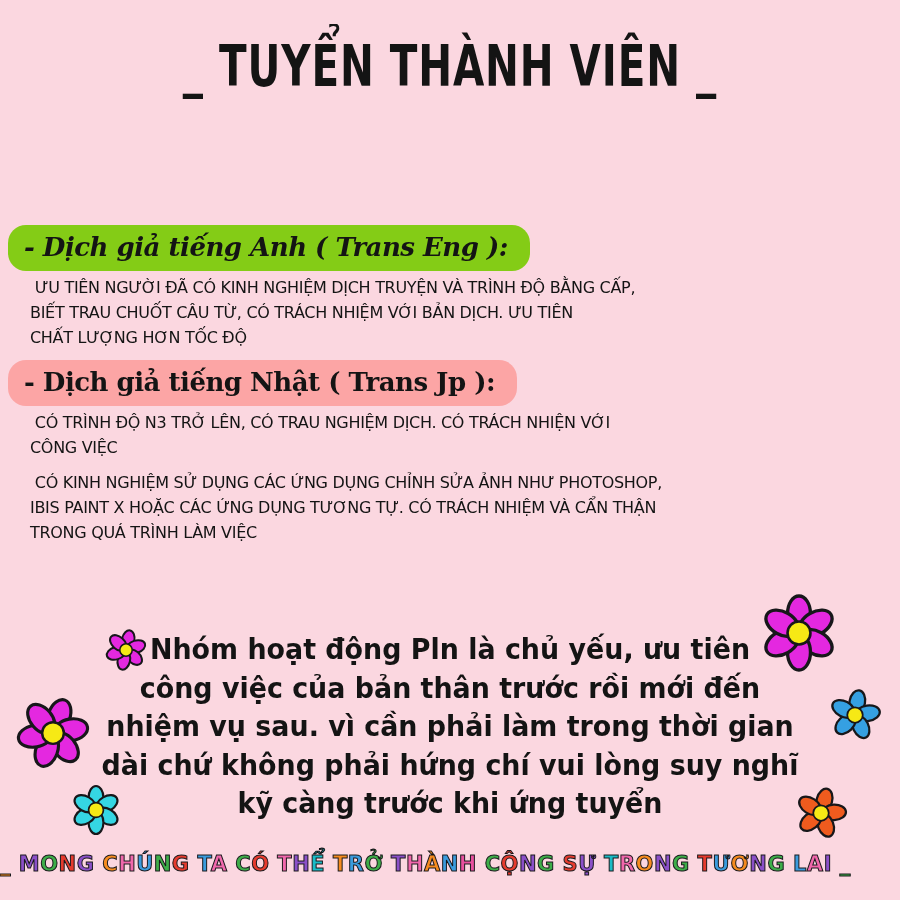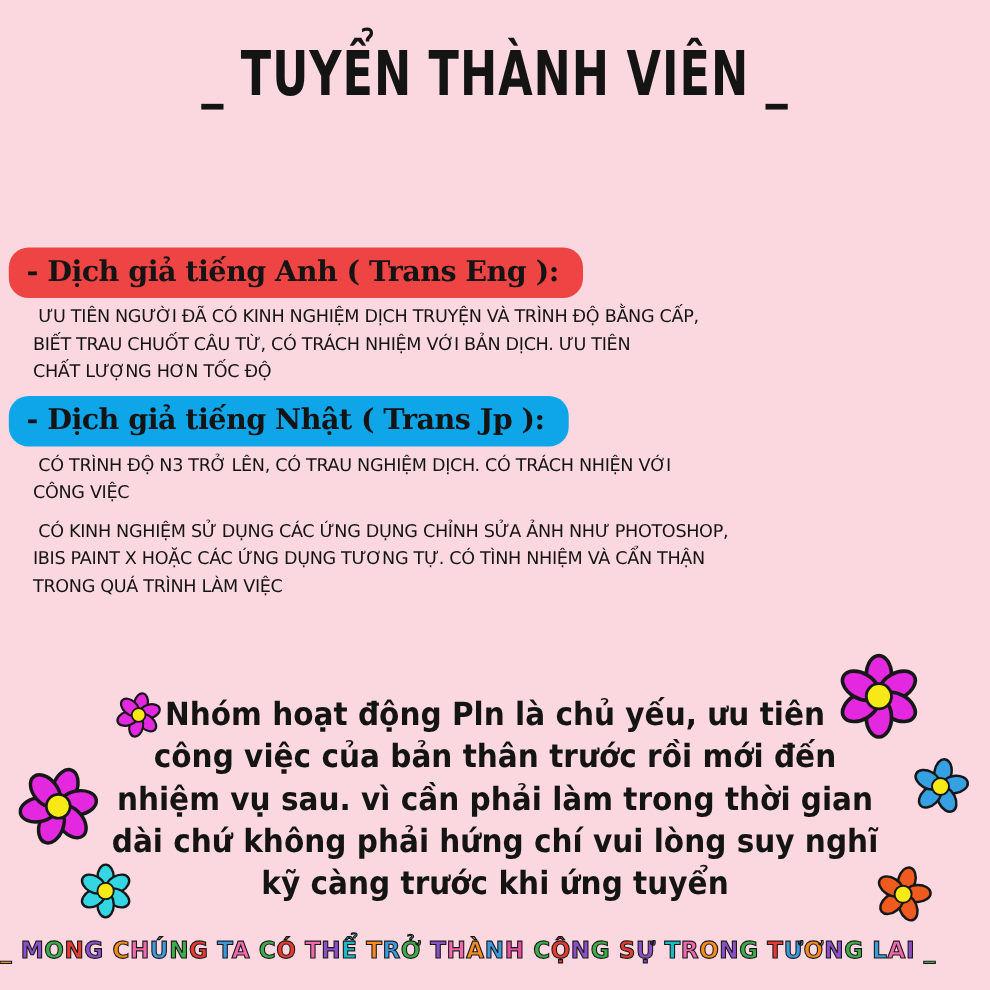--- a/index.html
+++ b/index.html
@@ -49,39 +49,39 @@
 <body>
 
 <div class="page">
 
   <h1 class="title">_ TUYỂN THÀNH VIÊN _</h1>
 
 
   <div class="sections">
 
     <div class="section">
-      <div class="pill" style="background: #ef4444;">
+      <div class="pill" style="background: #84cc16; font-style: italic;">
         <span>- Dịch giả tiếng Anh ( Trans Eng ):</span>
       </div>
       <div class="desc"> ƯU TIÊN NGƯỜI ĐÃ CÓ KINH NGHIỆM DỊCH TRUYỆN VÀ TRÌNH ĐỘ BẰNG CẤP,
 BIẾT TRAU CHUỐT CÂU TỪ, CÓ TRÁCH NHIỆM VỚI BẢN DỊCH. ƯU TIÊN
 CHẤT LƯỢNG HƠN TỐC ĐỘ</div>
     </div>
 
     <div class="section">
-      <div class="pill" style="background: #0ea5e9;">
+      <div class="pill" style="background: #fca5a5;">
         <span>- Dịch giả tiếng Nhật ( Trans Jp ):</span>
       </div>
       <div class="desc"> CÓ TRÌNH ĐỘ N3 TRỞ LÊN, CÓ TRAU NGHIỆM DỊCH. CÓ TRÁCH NHIỆN VỚI
 CÔNG VIỆC</div>
     </div>
 
     <div class="section">
       <div class="desc"> CÓ KINH NGHIỆM SỬ DỤNG CÁC ỨNG DỤNG CHỈNH SỬA ẢNH NHƯ PHOTOSHOP,
-IBIS PAINT X HOẶC CÁC ỨNG DỤNG TƯƠNG TỰ. CÓ TÌNH NHIỆM VÀ CẨN THẬN
+IBIS PAINT X HOẶC CÁC ỨNG DỤNG TƯƠNG TỰ. CÓ TRÁCH NHIỆM VÀ CẨN THẬN
 TRONG QUÁ TRÌNH LÀM VIỆC</div>
     </div>
 
   </div>
 
   <p class="note">Nhóm hoạt động Pln là chủ yếu, ưu tiên
 công việc của bản thân trước rồi mới đến
 nhiệm vụ sau. vì cần phải làm trong thời gian
 dài chứ không phải hứng chí vui lòng suy nghĩ
 kỹ càng trước khi ứng tuyển</p>

